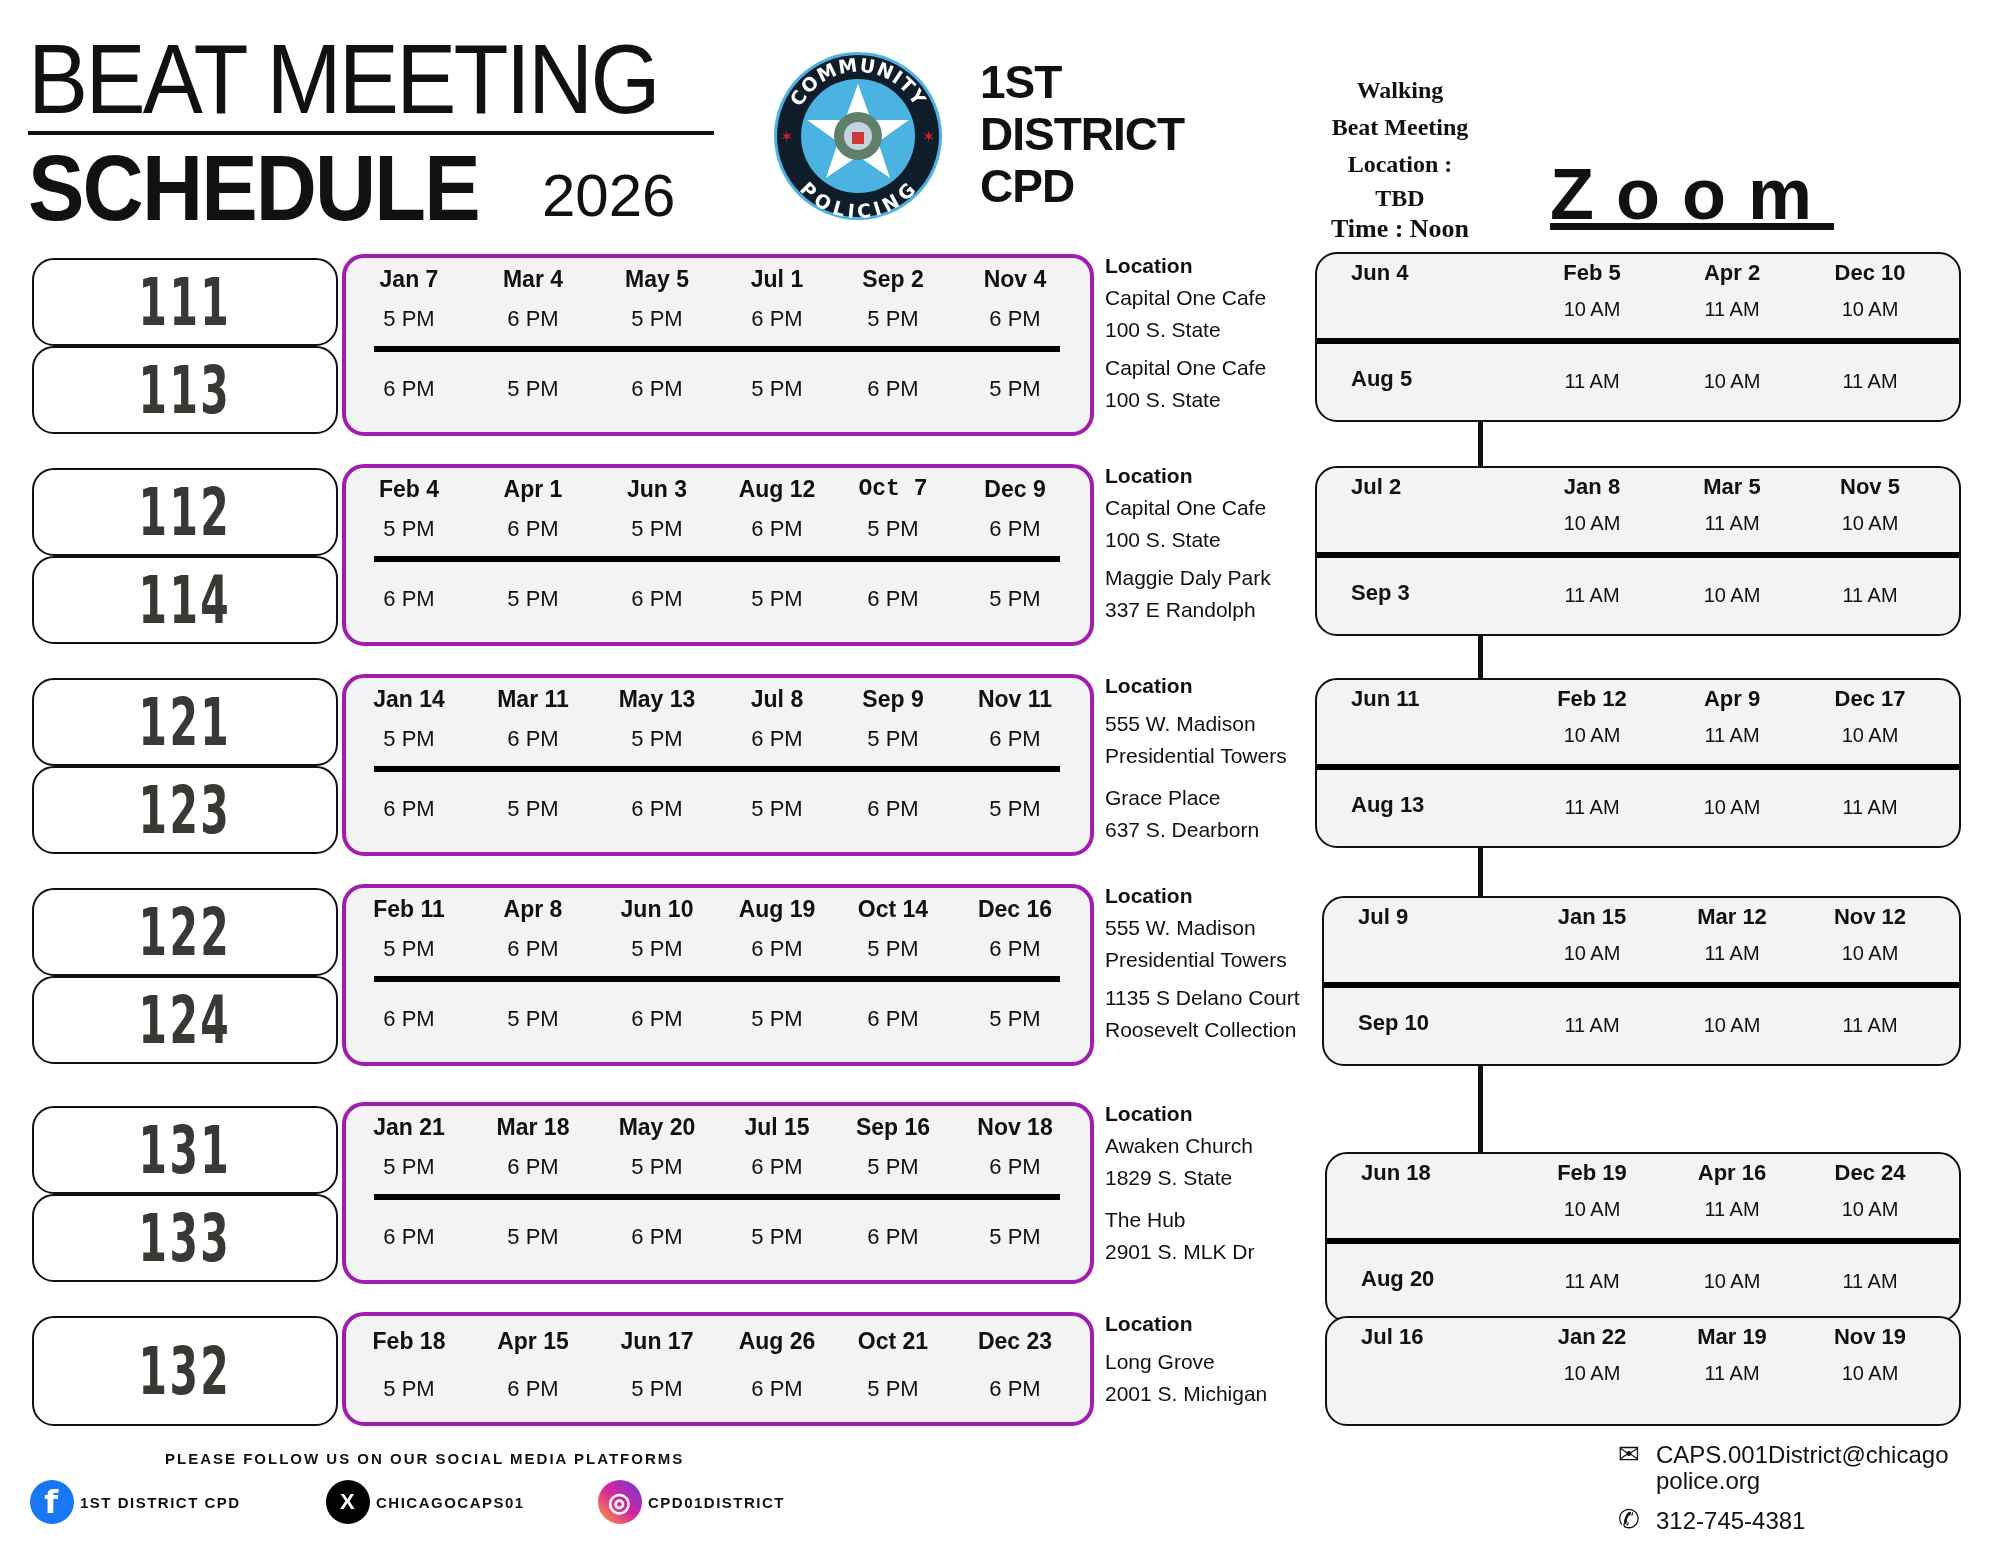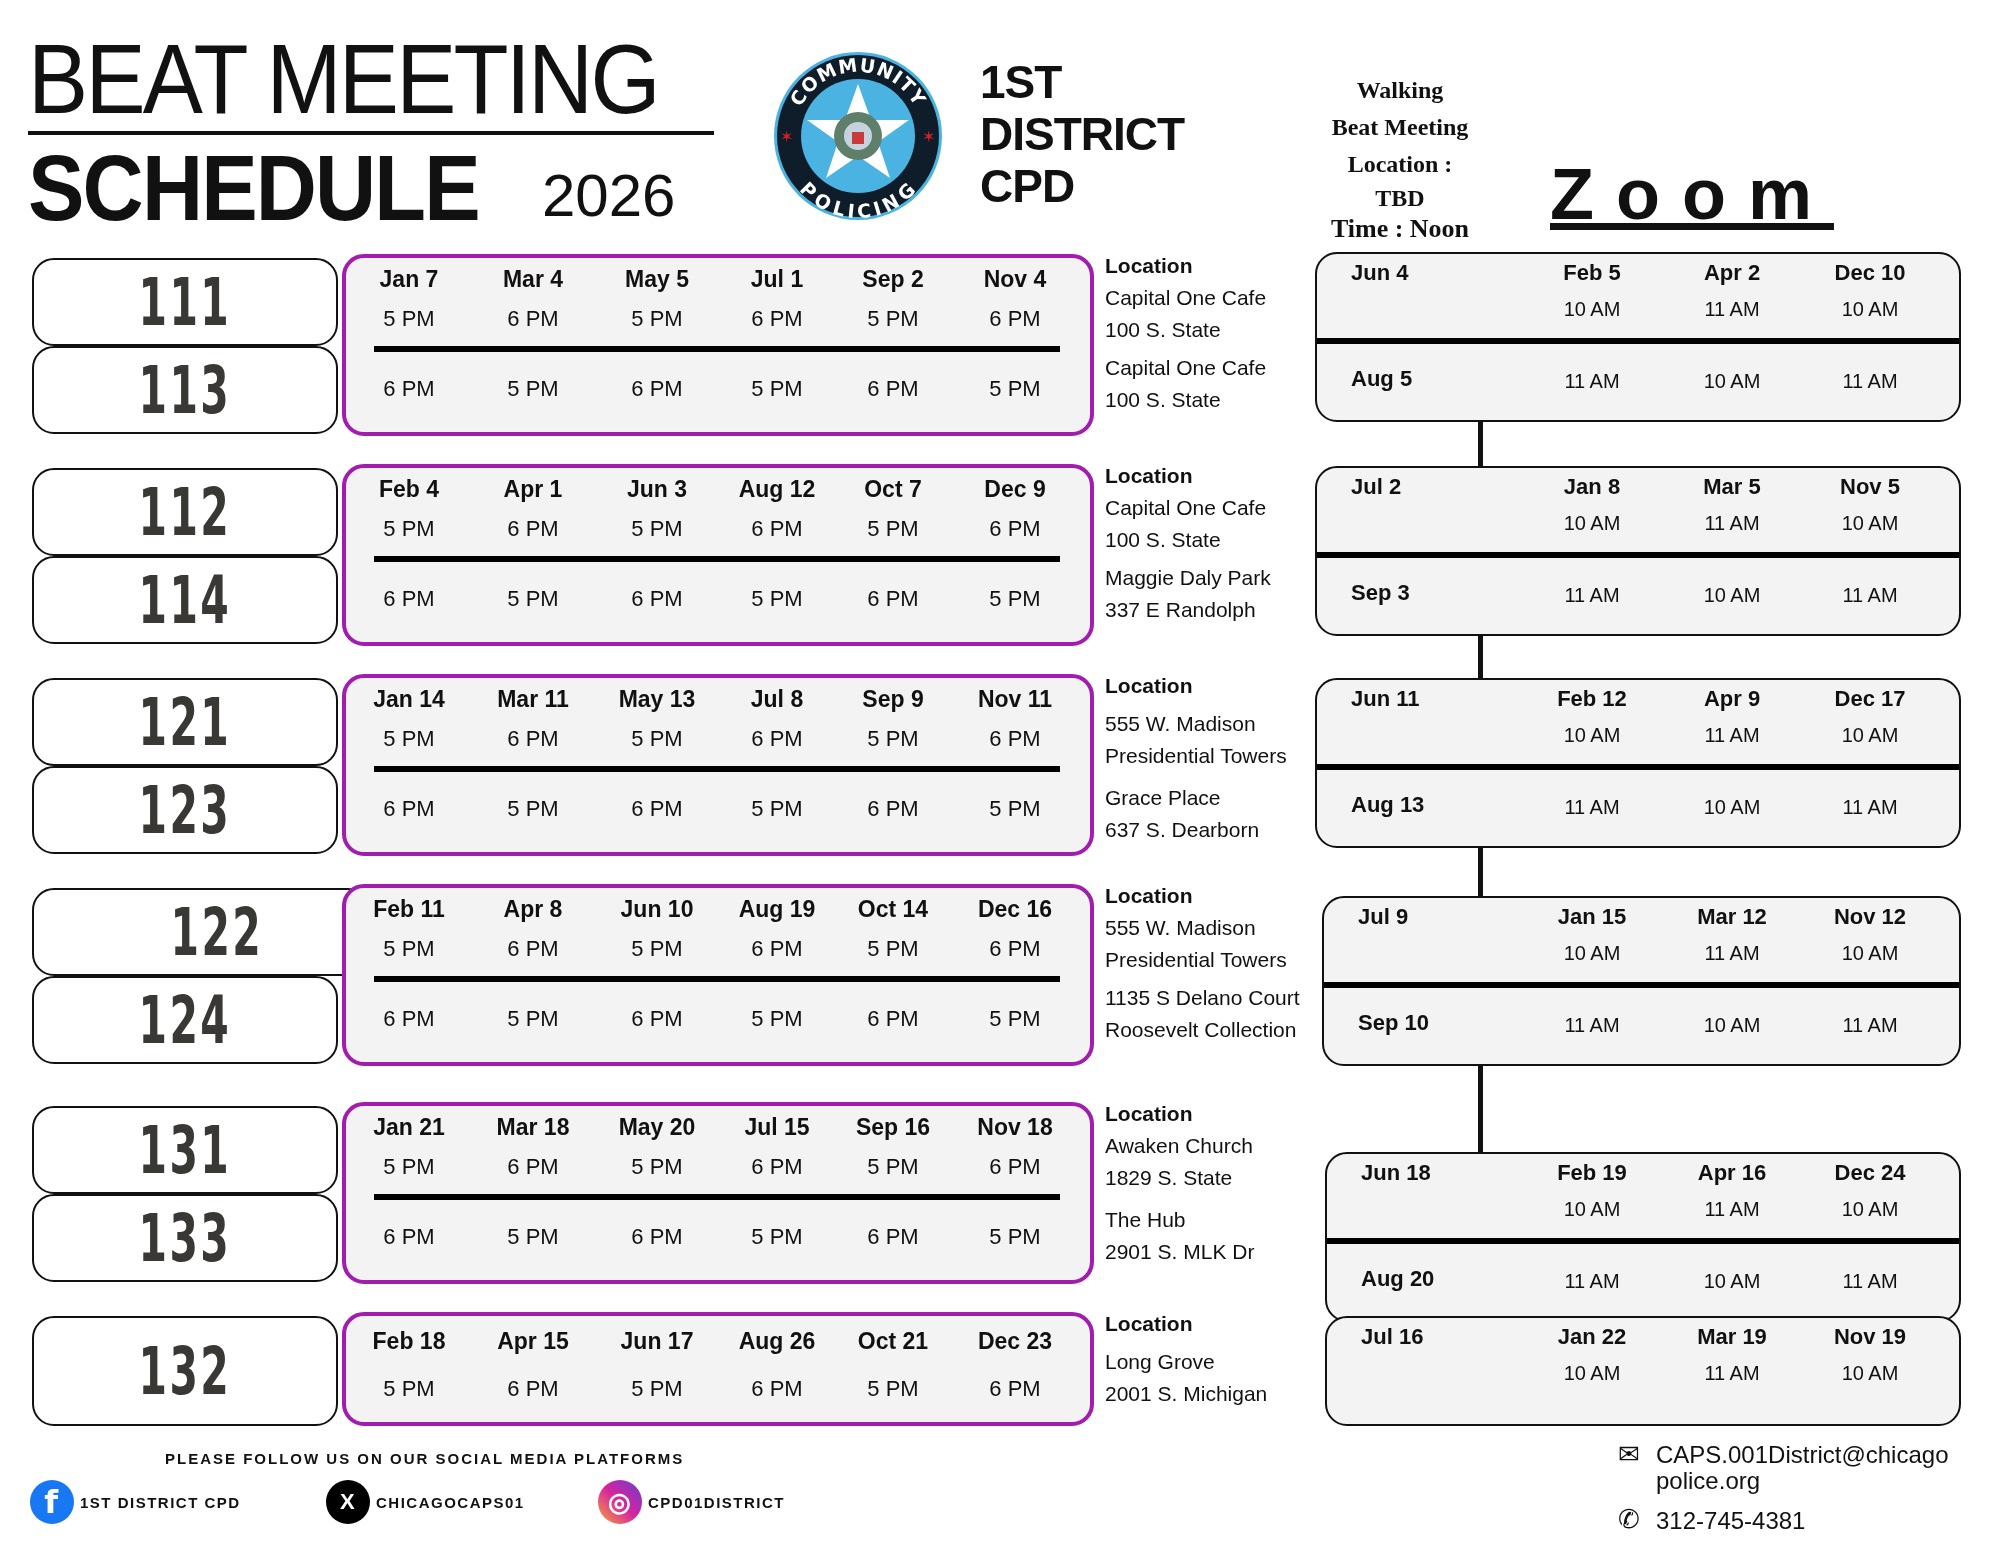--- a/index.html
+++ b/index.html
@@ -136,21 +136,21 @@
       <div class="cell time" style="left:8px;top:118px;">6 PM</div>
       <div class="cell date" style="left:132px;top:8px;">Apr 1</div>
       <div class="cell time" style="left:132px;top:48px;">6 PM</div>
       <div class="cell time" style="left:132px;top:118px;">5 PM</div>
       <div class="cell date" style="left:256px;top:8px;">Jun 3</div>
       <div class="cell time" style="left:256px;top:48px;">5 PM</div>
       <div class="cell time" style="left:256px;top:118px;">6 PM</div>
       <div class="cell date" style="left:376px;top:8px;">Aug 12</div>
       <div class="cell time" style="left:376px;top:48px;">6 PM</div>
       <div class="cell time" style="left:376px;top:118px;">5 PM</div>
-      <div class="cell date" style="left:492px;top:8px;">Oct 7</div>
+      <div class="cell date" style="left:492px;top:8px;font-family:Liberation Mono, monospace;">Oct 7</div>
       <div class="cell time" style="left:492px;top:48px;">5 PM</div>
       <div class="cell time" style="left:492px;top:118px;">6 PM</div>
       <div class="cell date" style="left:614px;top:8px;">Dec 9</div>
       <div class="cell time" style="left:614px;top:48px;">6 PM</div>
       <div class="cell time" style="left:614px;top:118px;">5 PM</div>
       <div class="dates-rule" style="left:28px;right:30px;top:88px;"></div>
     </div>
     <div class="loc" style="top:460px;">
       <div class="lh">Location</div>
       <div>Capital One Cafe</div>
@@ -213,21 +213,21 @@
       <div class="cell time" style="left:215px;top:116px;width:120px;font-size:20px;">11 AM</div>
       <div class="cell date" style="left:355px;top:6px;width:120px;font-size:22px;">Apr 9</div>
       <div class="cell time" style="left:355px;top:44px;width:120px;font-size:20px;">11 AM</div>
       <div class="cell time" style="left:355px;top:116px;width:120px;font-size:20px;">10 AM</div>
       <div class="cell date" style="left:493px;top:6px;width:120px;font-size:22px;">Dec 17</div>
       <div class="cell time" style="left:493px;top:44px;width:120px;font-size:20px;">10 AM</div>
       <div class="cell time" style="left:493px;top:116px;width:120px;font-size:20px;">11 AM</div>
       <div class="zoom-rule" style="top:84px;"></div>
       <div class="abs date" style="left:34px;top:112px;font-size:22px;">Aug 13</div>
     </div>
-    <div class="beat-box" style="top:888px;height:84px;padding-left:32px;">
+    <div class="beat-box" style="top:888px;height:84px;">
       <span>122</span>
     </div>
     <div class="beat-box" style="top:976px;height:84px;">
       <span>124</span>
     </div>
     <div class="dates-box" style="top:884px;height:174px;">
       <div class="cell date" style="left:8px;top:8px;">Feb 11</div>
       <div class="cell time" style="left:8px;top:48px;">5 PM</div>
       <div class="cell time" style="left:8px;top:118px;">6 PM</div>
       <div class="cell date" style="left:132px;top:8px;">Apr 8</div>

